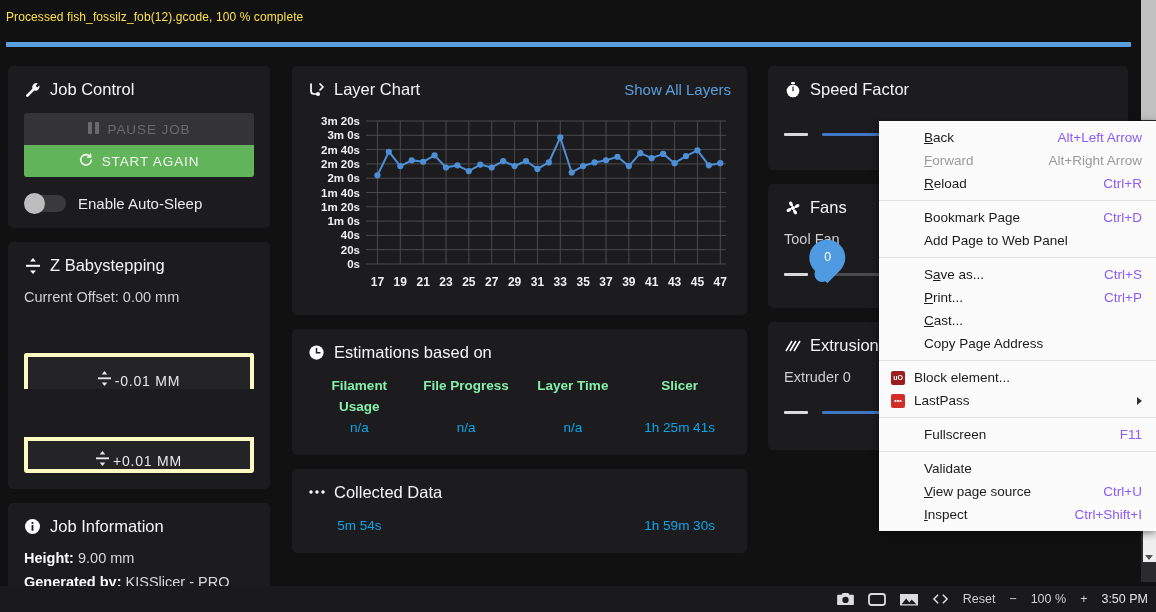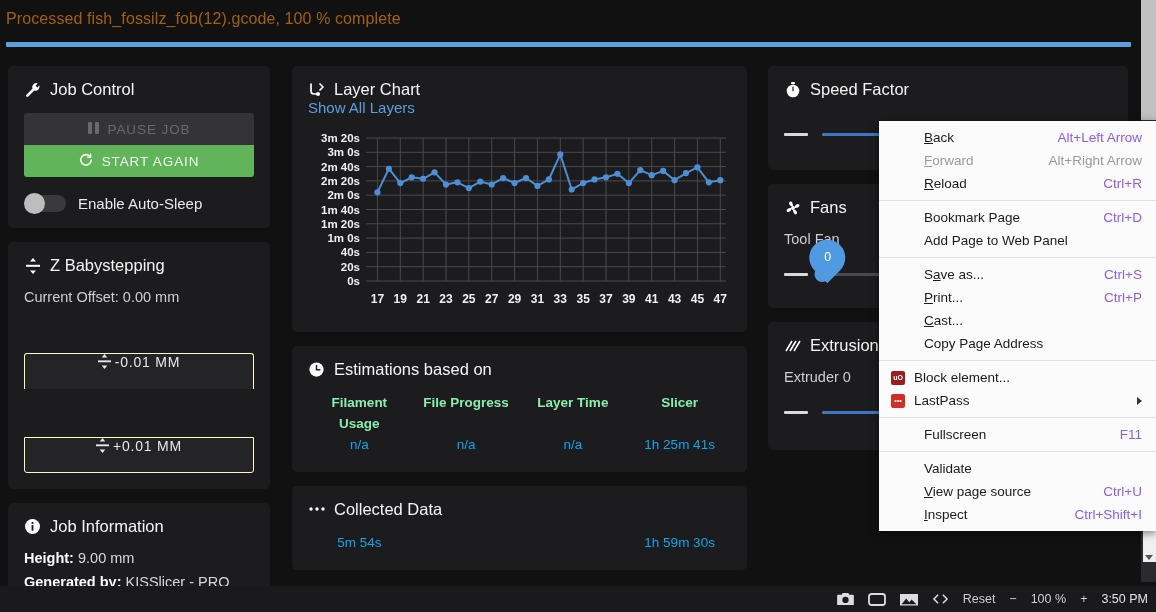--- a/index.html
+++ b/index.html
@@ -15,21 +15,21 @@
     background: #111112;
   }
 
   
   .topbar {
     position: absolute; left: 0; top: 0; width: 1141px; height: 56px;
     background: #111112;
   }
   .top-msg {
     position: absolute; left: 6px; top: 10px;
-    font-size: 16px; color: #a16207; letter-spacing: .1px;
+    font-size: 12px; color: #fde047; letter-spacing: .1px;
     white-space: nowrap;
   }
   .progress-track {
     position: absolute; left: 6px; top: 42px; width: 1125px; height: 5px;
     background: #1b1b1d; border-radius: 1px;
   }
   .progress-fill {
     height: 100%; background: #5c9fde; border-radius: 1px;
   }
 
@@ -83,37 +83,36 @@
     position: absolute; left: 0; top: -2px;
     width: 21px; height: 21px; border-radius: 50%;
     background: #bdbdbd;
   }
   .toggle-label { font-size: 15px; color: #e9e9e9; }
 
   
   .plain-line { font-size: 14.5px; color: #cfcfd1; margin-bottom: 10px; }
   .step-btn {
     width: 100%; height: 36px;
-    background: #242426; border: 1px solid #fef9c3;
+    background: #242426; border: 4px solid #fef9c3;
     color: #e8e8ea; font-size: 14px; letter-spacing: .8px;
-    display: flex; align-items: flex-start; justify-content: center; gap: 4px;
+    display: flex; align-items: flex-end; justify-content: center; gap: 4px;
     cursor: pointer; font-family: inherit; margin-top: 48px;
   }
   .step-btn.top { border-radius: 3px 3px 0 0; border-bottom: none; }
   .step-btn.bot { border-radius: 0 0 3px 3px; }
 
   
   .info-line { font-size: 14.5px; color: #d8d8da; margin-bottom: 8px; }
   .info-line b { color: #fafafa; font-weight: 700; }
 
   
   .chart-head {
-    display: flex; align-items: flex-start; justify-content: space-between;
+    display: flex; align-items: center; justify-content: space-between;
     margin-bottom: 10px;
-    flex-direction: column;
   }
   .chart-link {
     font-size: 15px; color: #5c9fde; cursor: pointer;
   }
   .chart-wrap { position: relative; width: 423px; height: 190px; }
   .chart-wrap svg { display: block; }
 
   
   .stat-grid {
     display: grid; grid-template-columns: repeat(4, 1fr);

